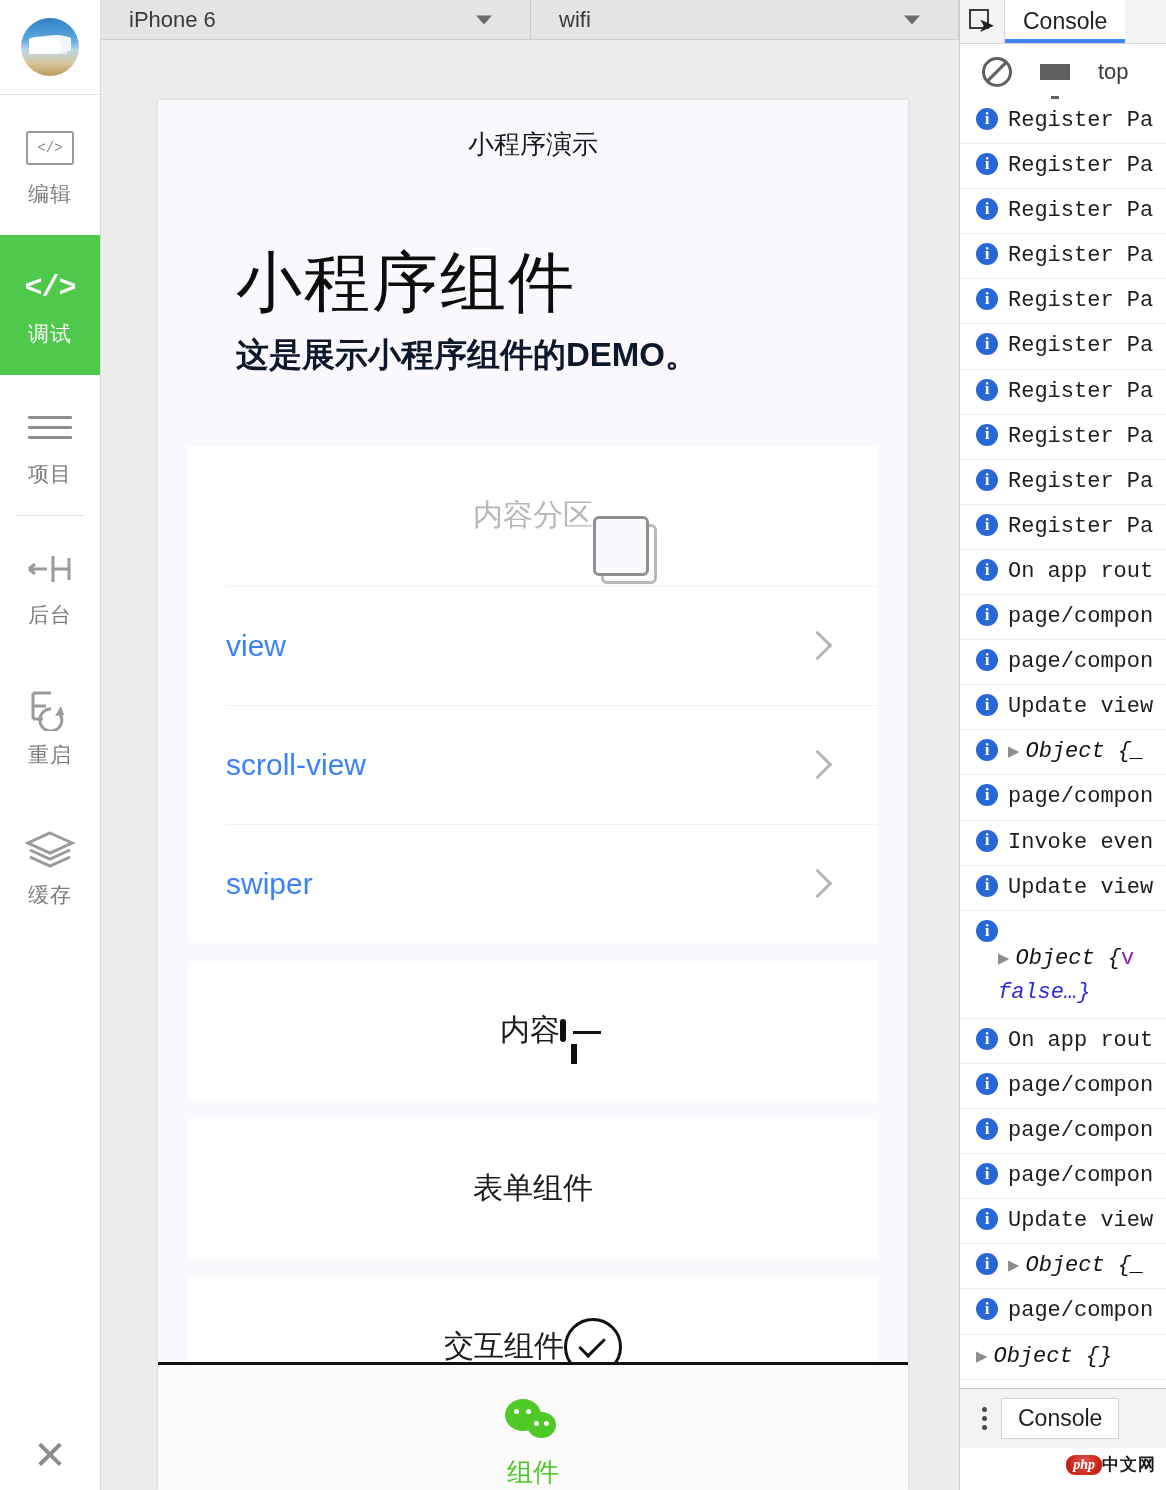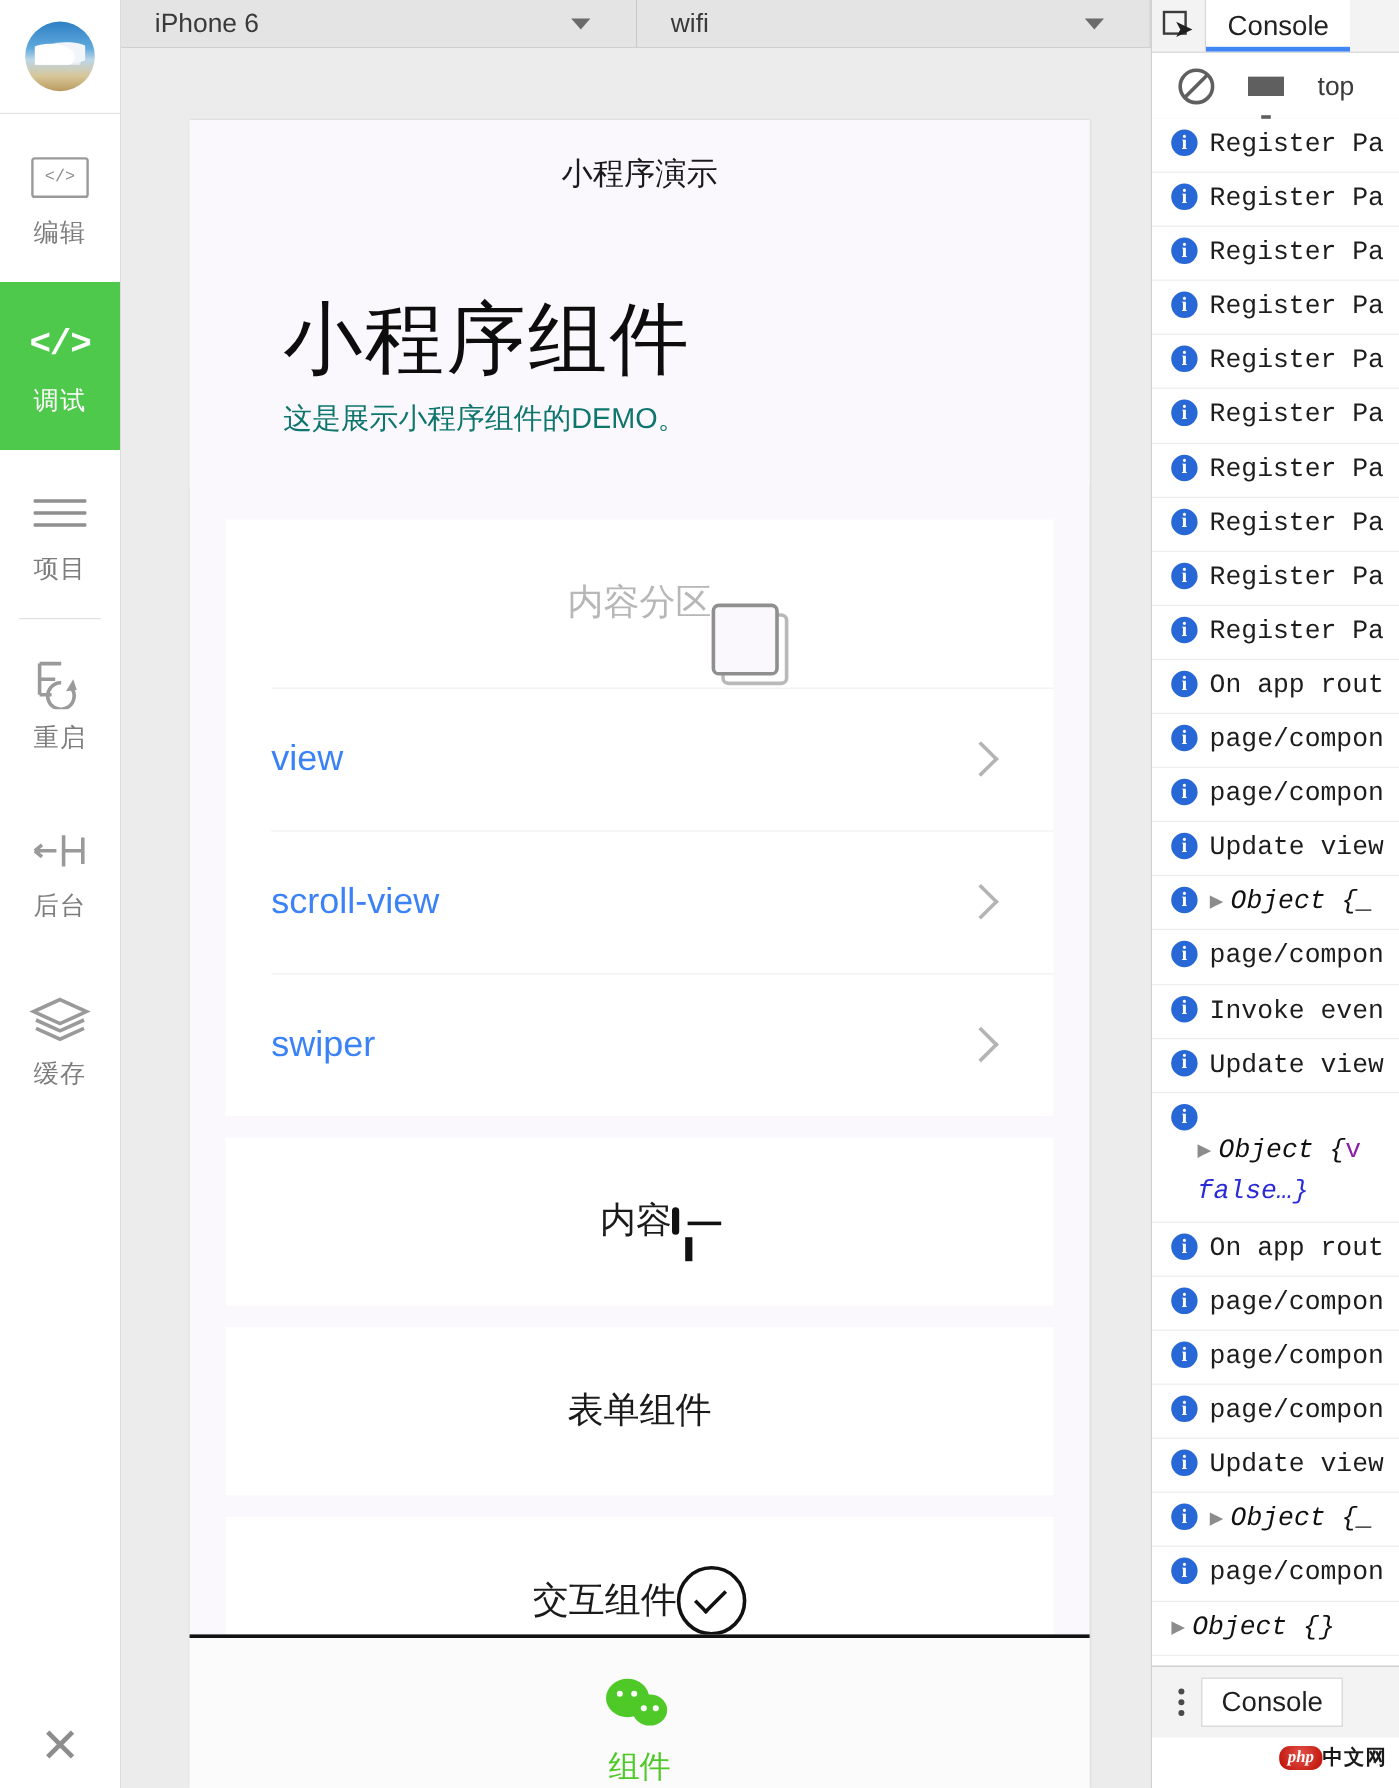--- a/index.html
+++ b/index.html
@@ -82,21 +82,21 @@
     position:absolute;left:57px;top:60px;width:750px;height:1390px;
     background:#faf8fd;box-shadow:0 0 2px rgba(0,0,0,.14);
   }
   .phone-nav{
     height:88px;display:flex;align-items:center;justify-content:center;
     background:#faf8fd;
   }
   .phone-nav .t{font-size:26px;color:#1a1a1a;}
   .hero{padding:58px 78px 40px 78px;background:#faf8fd;}
   .hero h1{margin:0;font-size:66px;font-weight:400;color:#0d0d0d;letter-spacing:2px;line-height:1.1;}
-  .hero p{margin:14px 0 0 0;font-size:24px;color:#0f766e;font-weight:400;}
+  .hero p{margin:14px 0 0 0;font-size:33px;color:#0f172a;font-weight:700;}
 
   .card{background:#ffffff;margin:0 30px 18px 30px;}
   .card.first{margin-top:28px;}
   .row{
     display:flex;align-items:center;justify-content:space-between;
     padding:0 38px;height:118px;box-sizing:border-box;
   }
   .row.head{height:140px;justify-content:center;}
   .row .title{font-size:30px;color:#1b1b1b;}
   .row .title.muted{color:#b7b7b7;}
@@ -250,37 +250,37 @@
             <i></i>
           </span>
       </span>
       <span class="lbl">项目</span>
     </div>
 
     <div class="nav-sep"></div>
 
     <div class="nav-item">
       <span class="ico">
+        <svg width="50" height="34" viewBox="0 0 50 34">
+          <path d="M4 17 h18 M4 17 l6 -5 M4 17 l6 5" stroke="#9a9a9a" stroke-width="3" fill="none"></path>
+          <path d="M28 4 v26 M28 17 h16 M44 6 v22" stroke="#9a9a9a" stroke-width="3" fill="none"></path>
+        </svg>
+      </span>
+      <span class="lbl">后台</span>
+    </div>
+
+    <div class="nav-item">
+      <span class="ico">
         <svg width="46" height="44" viewBox="0 0 46 44">
           <path d="M6 6 h18 M6 6 v26 M6 19 h13 M6 32 h10" stroke="#9a9a9a" stroke-width="3" fill="none"></path>
           <path d="M24 22 a11 11 0 1 0 9 5" stroke="#9a9a9a" stroke-width="3" fill="none"></path>
           <path d="M34 19 l3 9 l-9 1 z" fill="#9a9a9a"></path>
         </svg>
       </span>
       <span class="lbl">重启</span>
-    </div>
-
-    <div class="nav-item">
-      <span class="ico">
-        <svg width="50" height="34" viewBox="0 0 50 34">
-          <path d="M4 17 h18 M4 17 l6 -5 M4 17 l6 5" stroke="#9a9a9a" stroke-width="3" fill="none"></path>
-          <path d="M28 4 v26 M28 17 h16 M44 6 v22" stroke="#9a9a9a" stroke-width="3" fill="none"></path>
-        </svg>
-      </span>
-      <span class="lbl">后台</span>
     </div>
 
     <div class="nav-item">
       <span class="ico">
         <svg width="52" height="40" viewBox="0 0 52 40">
           <path d="M26 4 L48 14 L26 24 L4 14 Z" stroke="#9a9a9a" stroke-width="3" fill="none"></path>
           <path d="M6 21 L26 30 L46 21" stroke="#9a9a9a" stroke-width="3" fill="none"></path>
           <path d="M6 28 L26 37 L46 28" stroke="#9a9a9a" stroke-width="3" fill="none"></path>
         </svg>
       </span>

